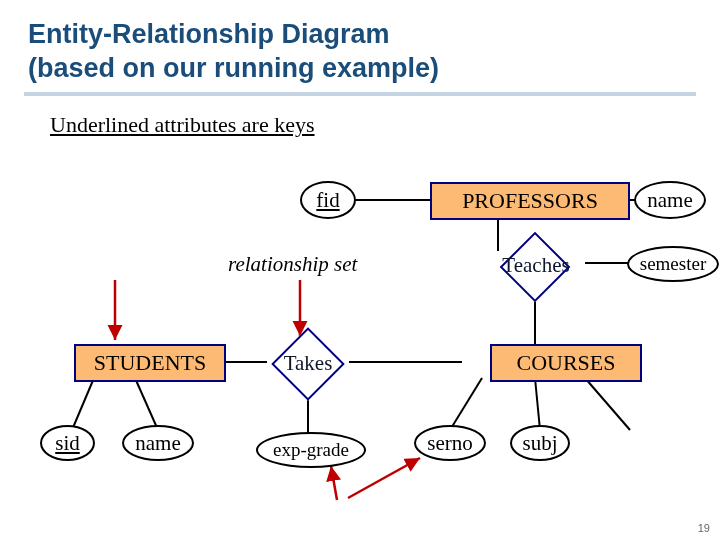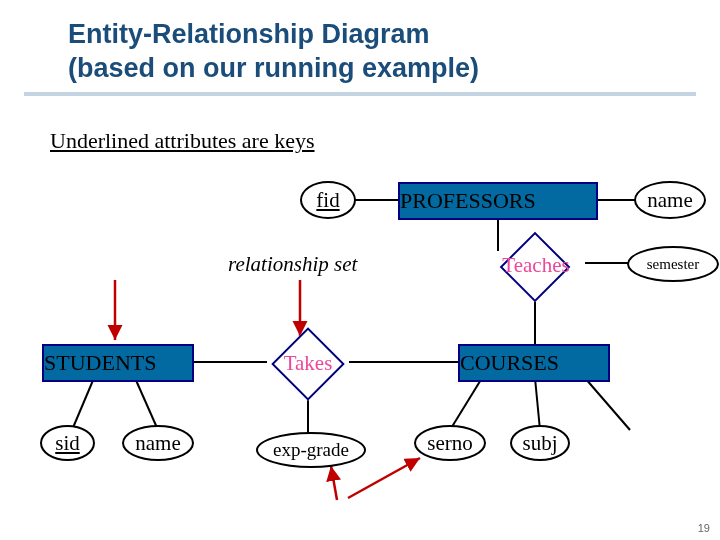--- a/index.html
+++ b/index.html
@@ -11,46 +11,46 @@
     position: relative;
     overflow: hidden;
   }
   .title {
     font-family: 'Gill Sans', 'Trebuchet MS', Arial, sans-serif;
     font-weight: bold;
     font-size: 27px;
     color: #1a4d7a;
     padding: 18px 0 0 28px;
     line-height: 1.25;
-    margin-left: 40px;
   }
   .title-underline {
     margin: 6px 24px 0 24px;
     height: 2px;
     background: #2a5a8a;
     border-bottom: 4px solid #c5d4e3;
   }
   .subtitle {
     font-size: 22px;
     color: #000;
     text-decoration: underline;
-    padding: 32px 0 0 50px;
+    padding: 16px 0 0 50px;
   }
   .canvas { position: absolute; left: 0; top: 0; width: 720px; height: 540px; }
   .entity {
     position: absolute;
     border: 2.5px solid #000080;
-    background: #0369a1;
+    background: #fdba74;
     text-align: center;
     font-size: 22px;
     color: #000;
     display: flex;
     align-items: center;
-    justify-content: flex-start;
+    justify-content: center;
     z-index: 2;
+    margin-left: 32px;
   }
   .attr {
     position: absolute;
     border: 2px solid #000;
     border-radius: 50%;
     background: #fff;
     text-align: center;
     font-size: 21px;
     color: #000;
     display: flex;
@@ -62,21 +62,21 @@
   .diamond-wrap { position: absolute; z-index: 2; }
   .diamond {
     position: absolute;
     border: 2.5px solid #000080;
     background: #fff;
     transform: rotate(45deg);
   }
   .diamond-label {
     position: absolute;
     font-size: 21px;
-    color: #ec4899;
+    color: #0f172a;
     display: flex;
     align-items: center;
     justify-content: center;
     z-index: 3;
   }
   .annot {
     position: absolute;
     font-style: italic;
     font-size: 21px;
     color: #000;
@@ -145,21 +145,21 @@
       <span>PROFESSORS</span>
     </div>
   <div class="attr" style="left:634px;top:181px;width:72px;height:38px">
       <span>name</span>
     </div>
 
   <div class="diamond-wrap" style="left:498px;top:230px;width:72px;height:72px">
     <div class="diamond" style="left:12px;top:12px;width:50px;height:50px"></div>
   </div>
   <div class="diamond-label" style="left:490px;top:250px;width:92px;height:30px">Teaches</div>
-  <div class="attr" style="left:627px;top:246px;width:92px;height:36px;font-size:15px">
+  <div class="attr" style="left:627px;top:246px;width:92px;height:36px;font-size:19px">
       <span>semester</span>
     </div>
 
   <div class="entity" style="left:42px;top:344px;width:152px;height:38px">
       <span>STUDENTS</span>
     </div>
   <div class="attr key" style="left:40px;top:425px;width:55px;height:36px">
       <span>sid</span>
     </div>
   <div class="attr" style="left:122px;top:425px;width:72px;height:36px">

